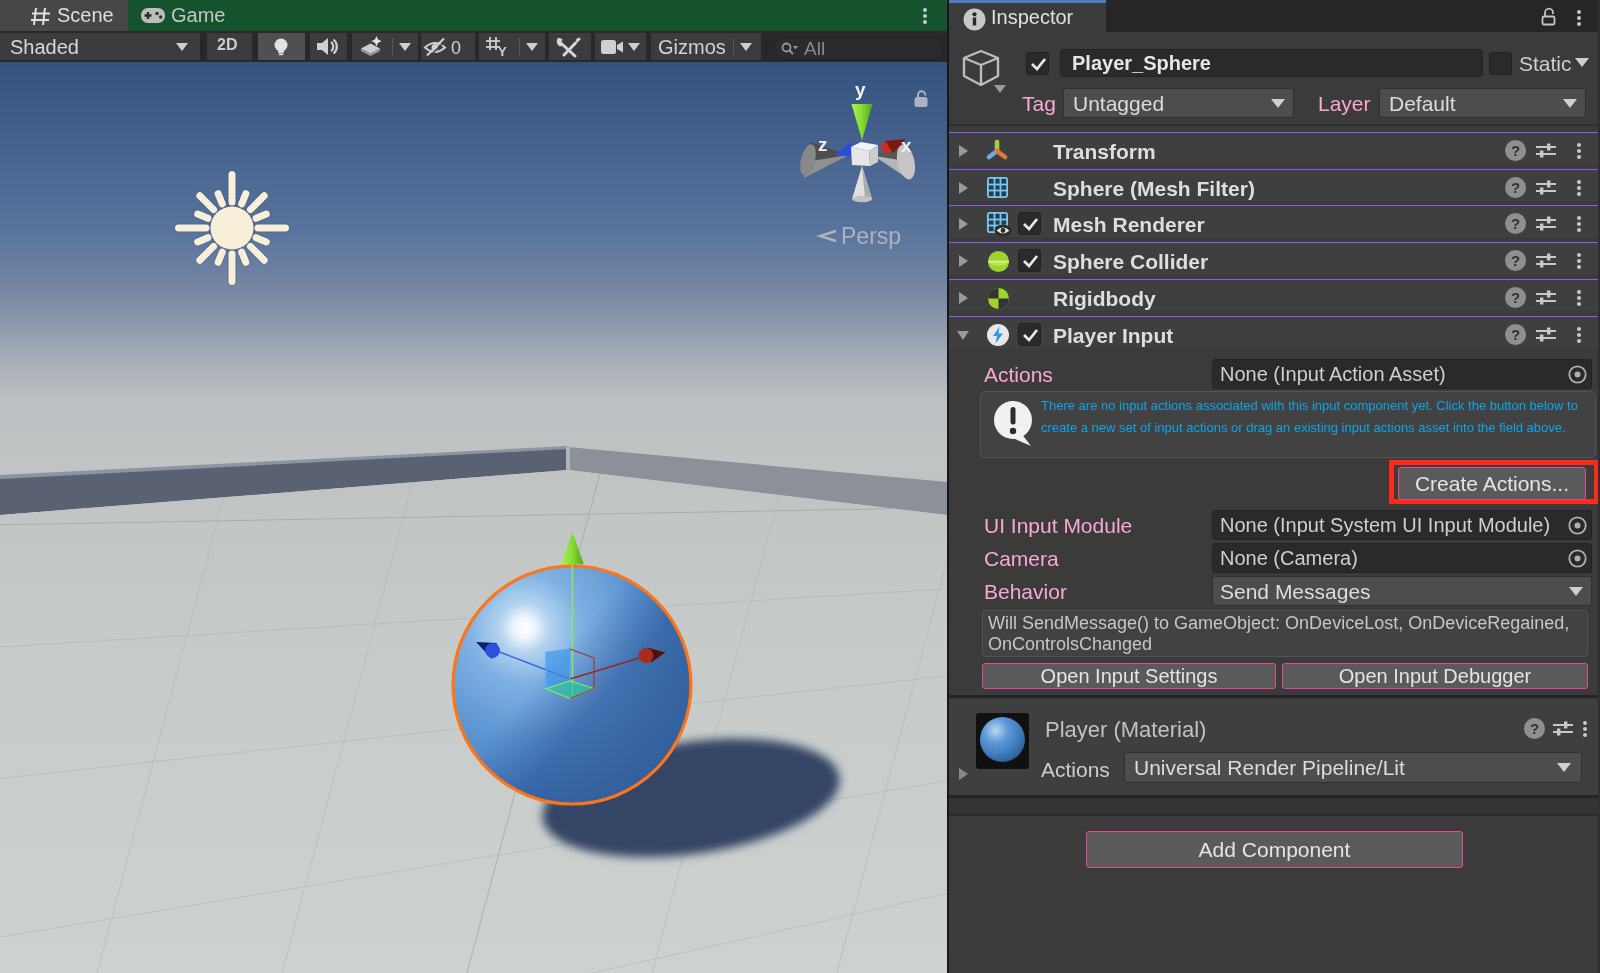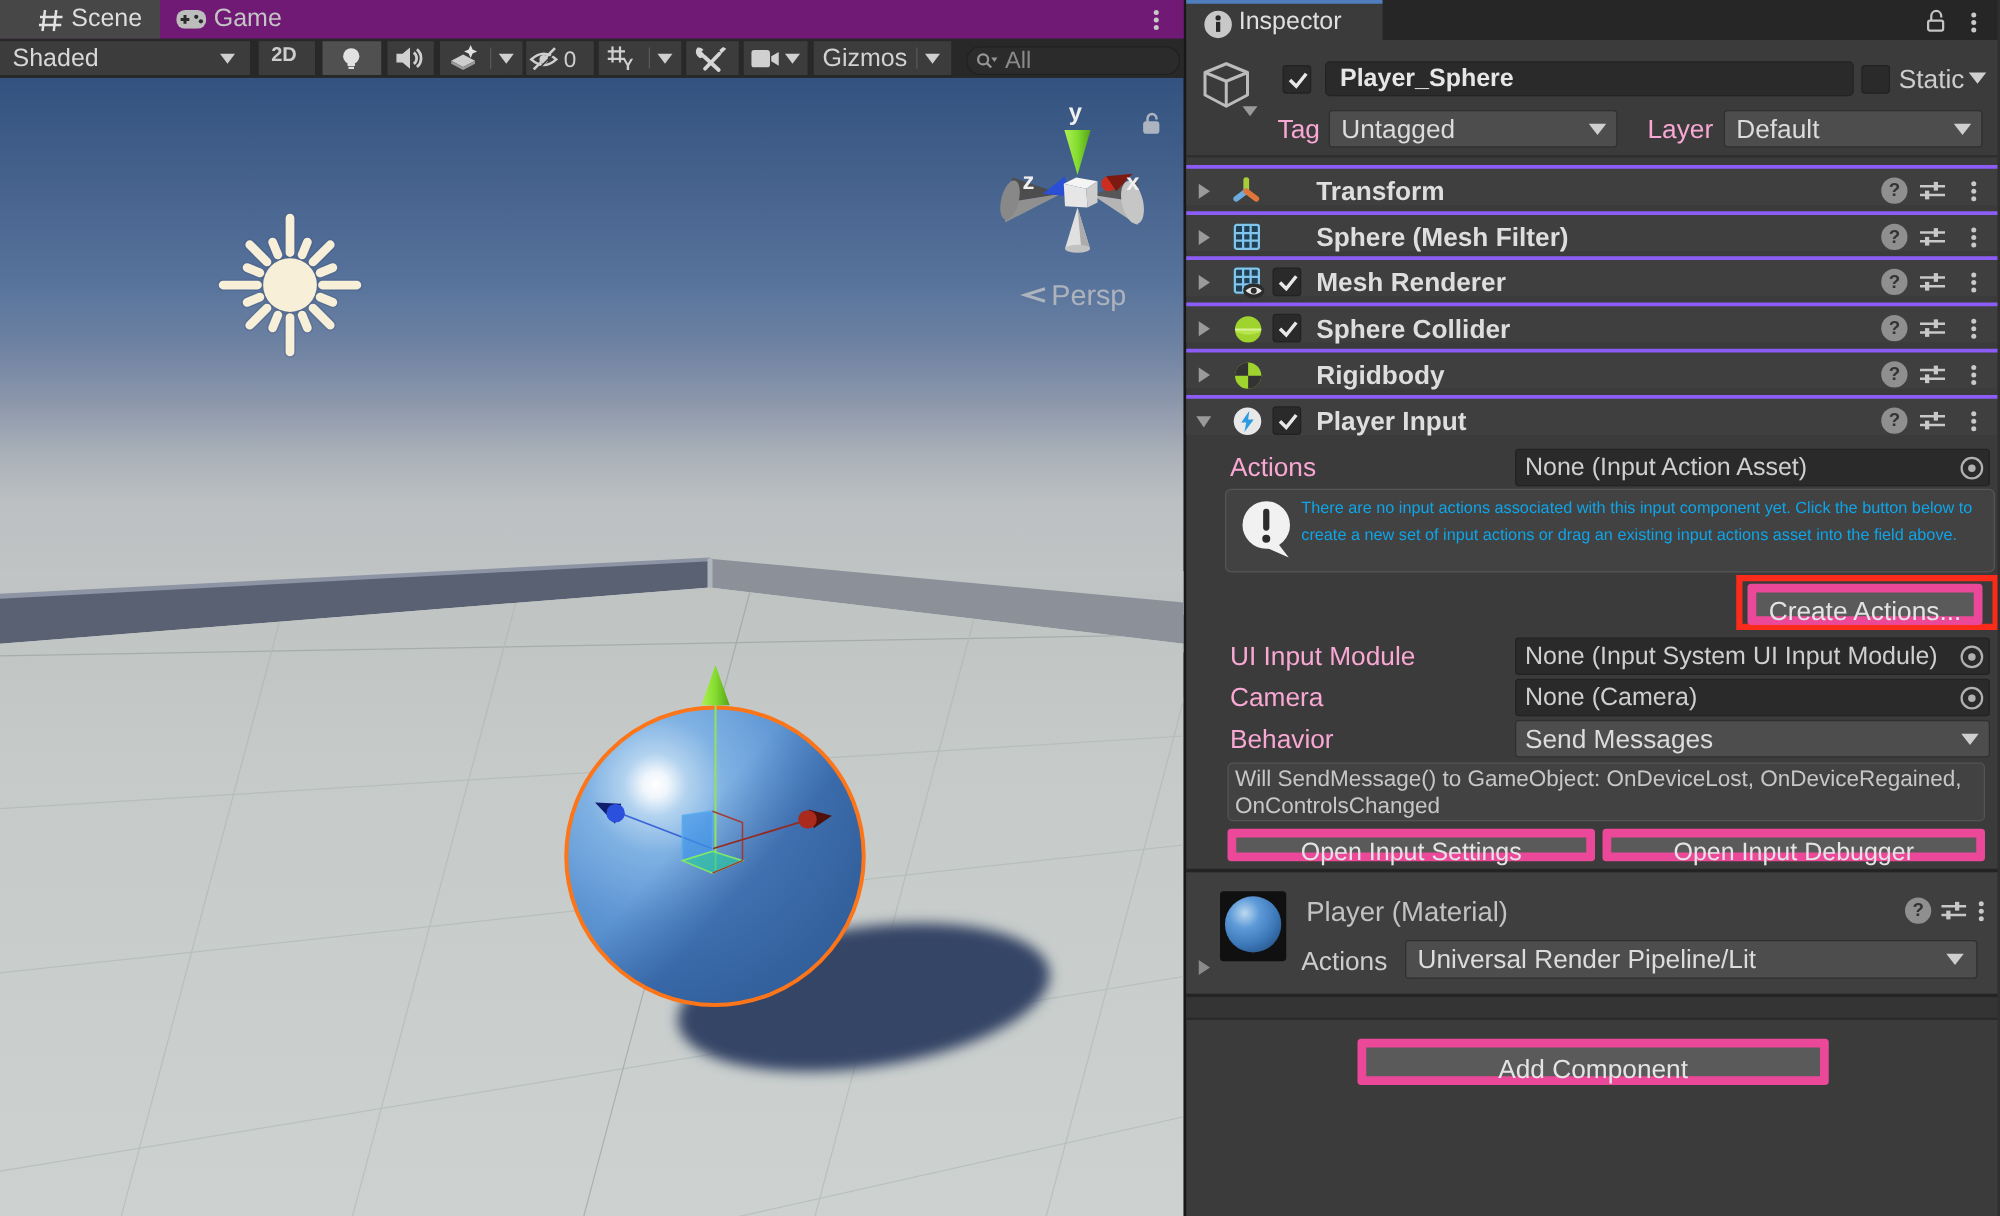--- a/index.html
+++ b/index.html
@@ -1,41 +1,41 @@
 <!DOCTYPE html>
 <html><head><meta charset="utf-8">
 <style>
 html,body{margin:0;padding:0;width:1600px;height:973px;overflow:hidden;background:#181818;
 font-family:"Liberation Sans",sans-serif;-webkit-font-smoothing:antialiased;}
 *{box-sizing:border-box;}
 .abs{position:absolute;}
 #root{position:relative;width:1600px;height:973px;}
 
 #scene{position:absolute;left:0;top:0;width:947px;height:973px;background:#232323;}
-#tabrow{position:absolute;left:0;top:0;width:947px;height:31px;background:#701a75;text-decoration:underline;}
+#tabrow{position:absolute;left:0;top:0;width:947px;height:31px;background:#14532d;text-decoration:underline;}
 #scenetab{position:absolute;left:0;top:0;width:128px;height:31px;background:#474747;}
 #ctrlrow{position:absolute;left:0;top:31px;width:947px;height:31px;background:#282828;}
 .tbtn{position:absolute;top:2px;height:27px;background:#3c3c3c;}
 #viewport{position:absolute;left:0;top:62px;width:947px;height:911px;overflow:hidden;}
 .tabtxt{color:#dedede;font-size:20px;}
 .lbl{position:absolute;color:#f9a8d4;font-size:21px;}
 
 #inspector{position:absolute;left:949px;top:0;width:651px;height:973px;background:#3b3b3b;}
 #itabbar{position:absolute;left:0;top:0;width:651px;height:32px;background:#262626;}
 #itab{position:absolute;left:0;top:0;width:157px;height:32px;background:#3b3b3b;border-top:3px solid #4f7dbd;}
-.hdr{position:absolute;left:0;width:651px;height:32px;background:#3f3f3f;border-top:3px solid #8b5cf6;}
+.hdr{position:absolute;left:0;width:651px;height:32px;background:#3f3f3f;border-top:1px solid #8b5cf6;}
 .hdrtxt{position:absolute;left:104px;top:7px;font-weight:bold;font-size:21px;color:#dedede;}
 .fold{position:absolute;left:10px;top:12px;width:0;height:0;border-left:9px solid #9a9a9a;border-top:6px solid transparent;border-bottom:6px solid transparent;}
 .foldd{position:absolute;left:8px;top:14px;width:0;height:0;border-top:9px solid #9a9a9a;border-left:6px solid transparent;border-right:6px solid transparent;}
 .chk{position:absolute;width:23px;height:23px;background:#2a2a2a;border-radius:3px;border:1px solid #222;}
 .chk svg{position:absolute;left:2px;top:3px;}
 .field{position:absolute;background:#2a2a2a;border:1px solid #232323;border-radius:3px;color:#d2d2d2;}
 .drop{position:absolute;background:#4d4d4d;border:1px solid #302f2f;border-radius:3px;color:#dcdcdc;}
 .darr{position:absolute;width:0;height:0;border-left:7px solid transparent;border-right:7px solid transparent;border-top:9px solid #cfcfcf;}
-.btn{position:absolute;background:#5a5a5a;border:7px solid #ec4899;border-radius:3px;color:#e4e4e4;font-size:20px;text-align:center;}
+.btn{position:absolute;background:#5a5a5a;border:1px solid #ec4899;border-radius:3px;color:#e4e4e4;font-size:20px;text-align:center;}
 .qmark{position:absolute;width:21px;height:21px;border-radius:11px;background:#8f8f8f;color:#333;font-weight:bold;font-size:15px;text-align:center;line-height:21px;}
 .kebab{position:absolute;width:4px;}
 .kebab i{position:absolute;left:0;width:4px;height:4px;border-radius:2px;background:#c9c9c9;}
 </style></head>
 <body>
 <div id="root">
 <div id="scene">
  <div id="tabrow">
   <svg class="abs" style="left:31px;top:8px" width="20" height="17" viewBox="0 0 20 17">
    <g stroke="#cfcfcf" stroke-width="2" fill="none">

